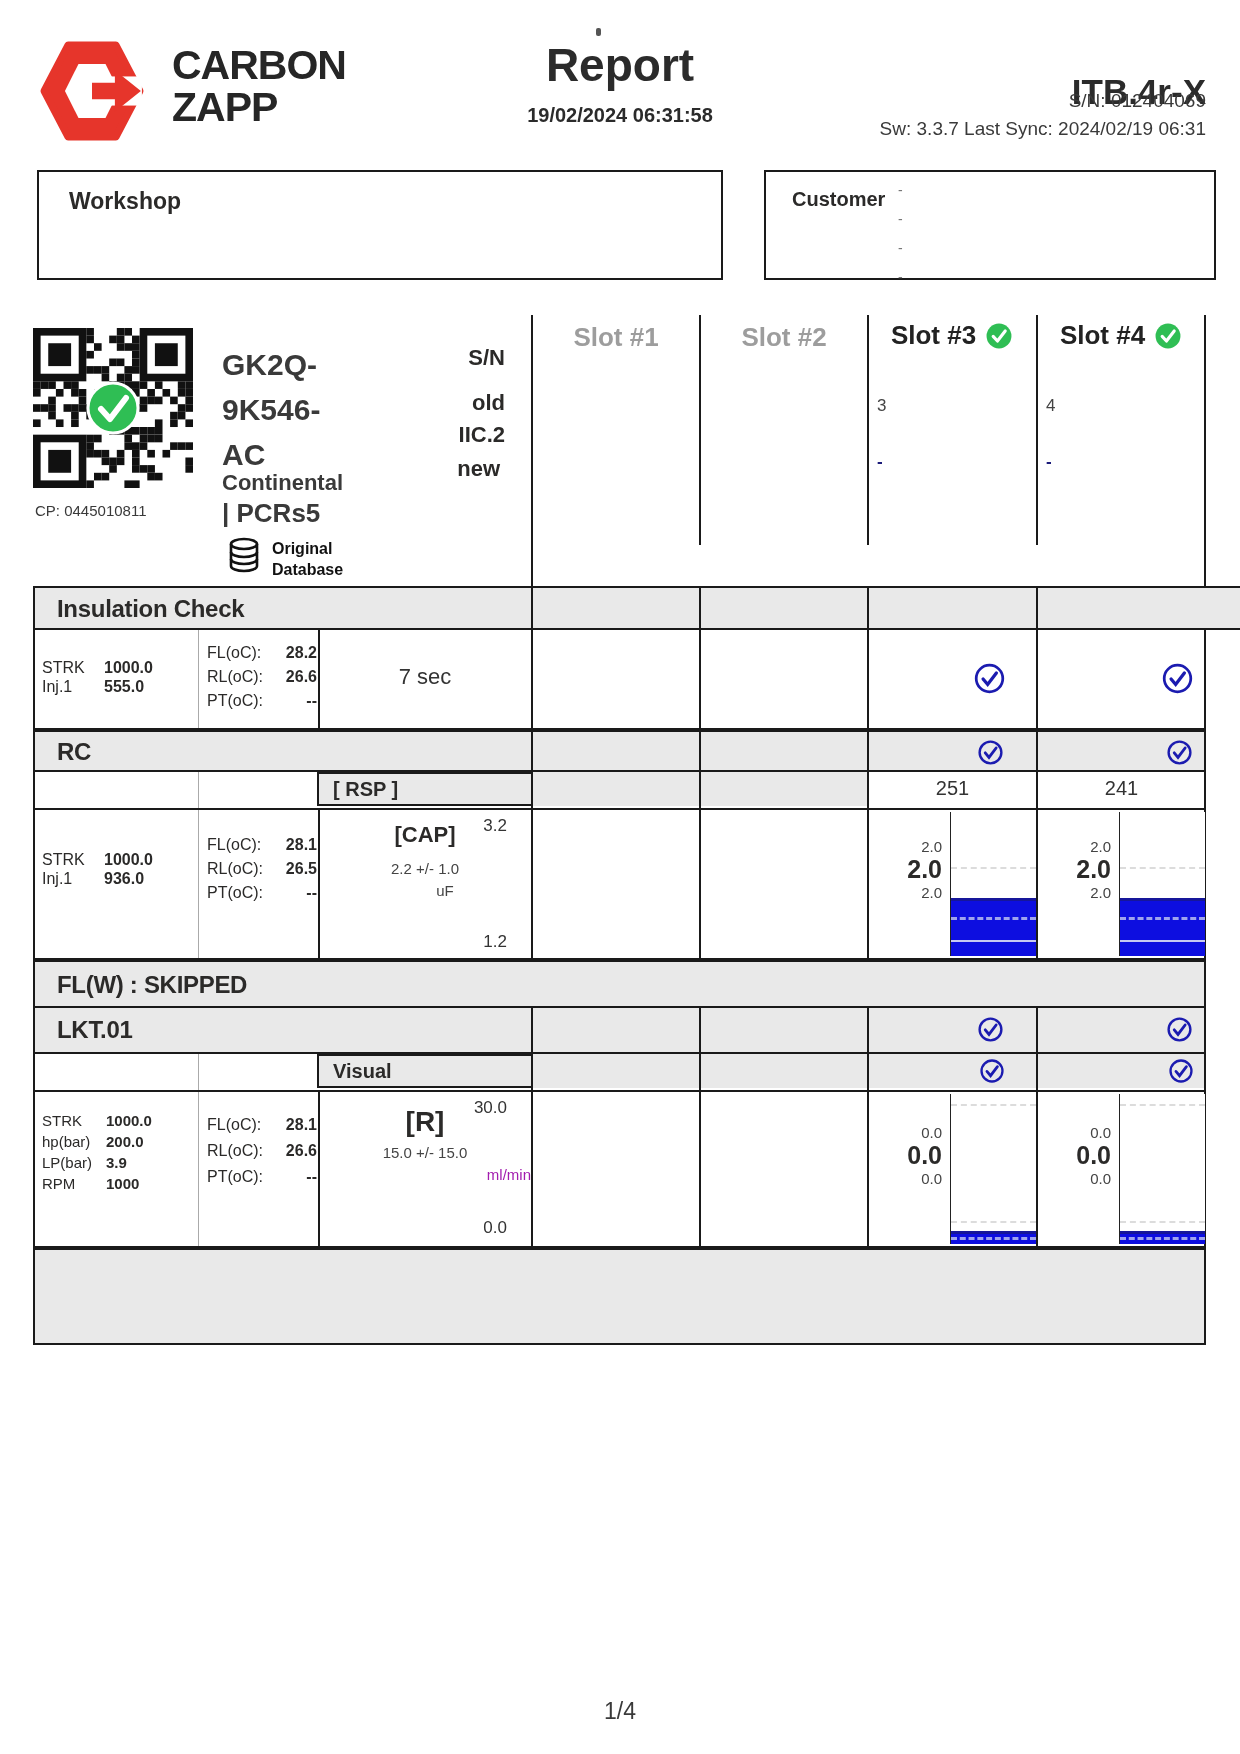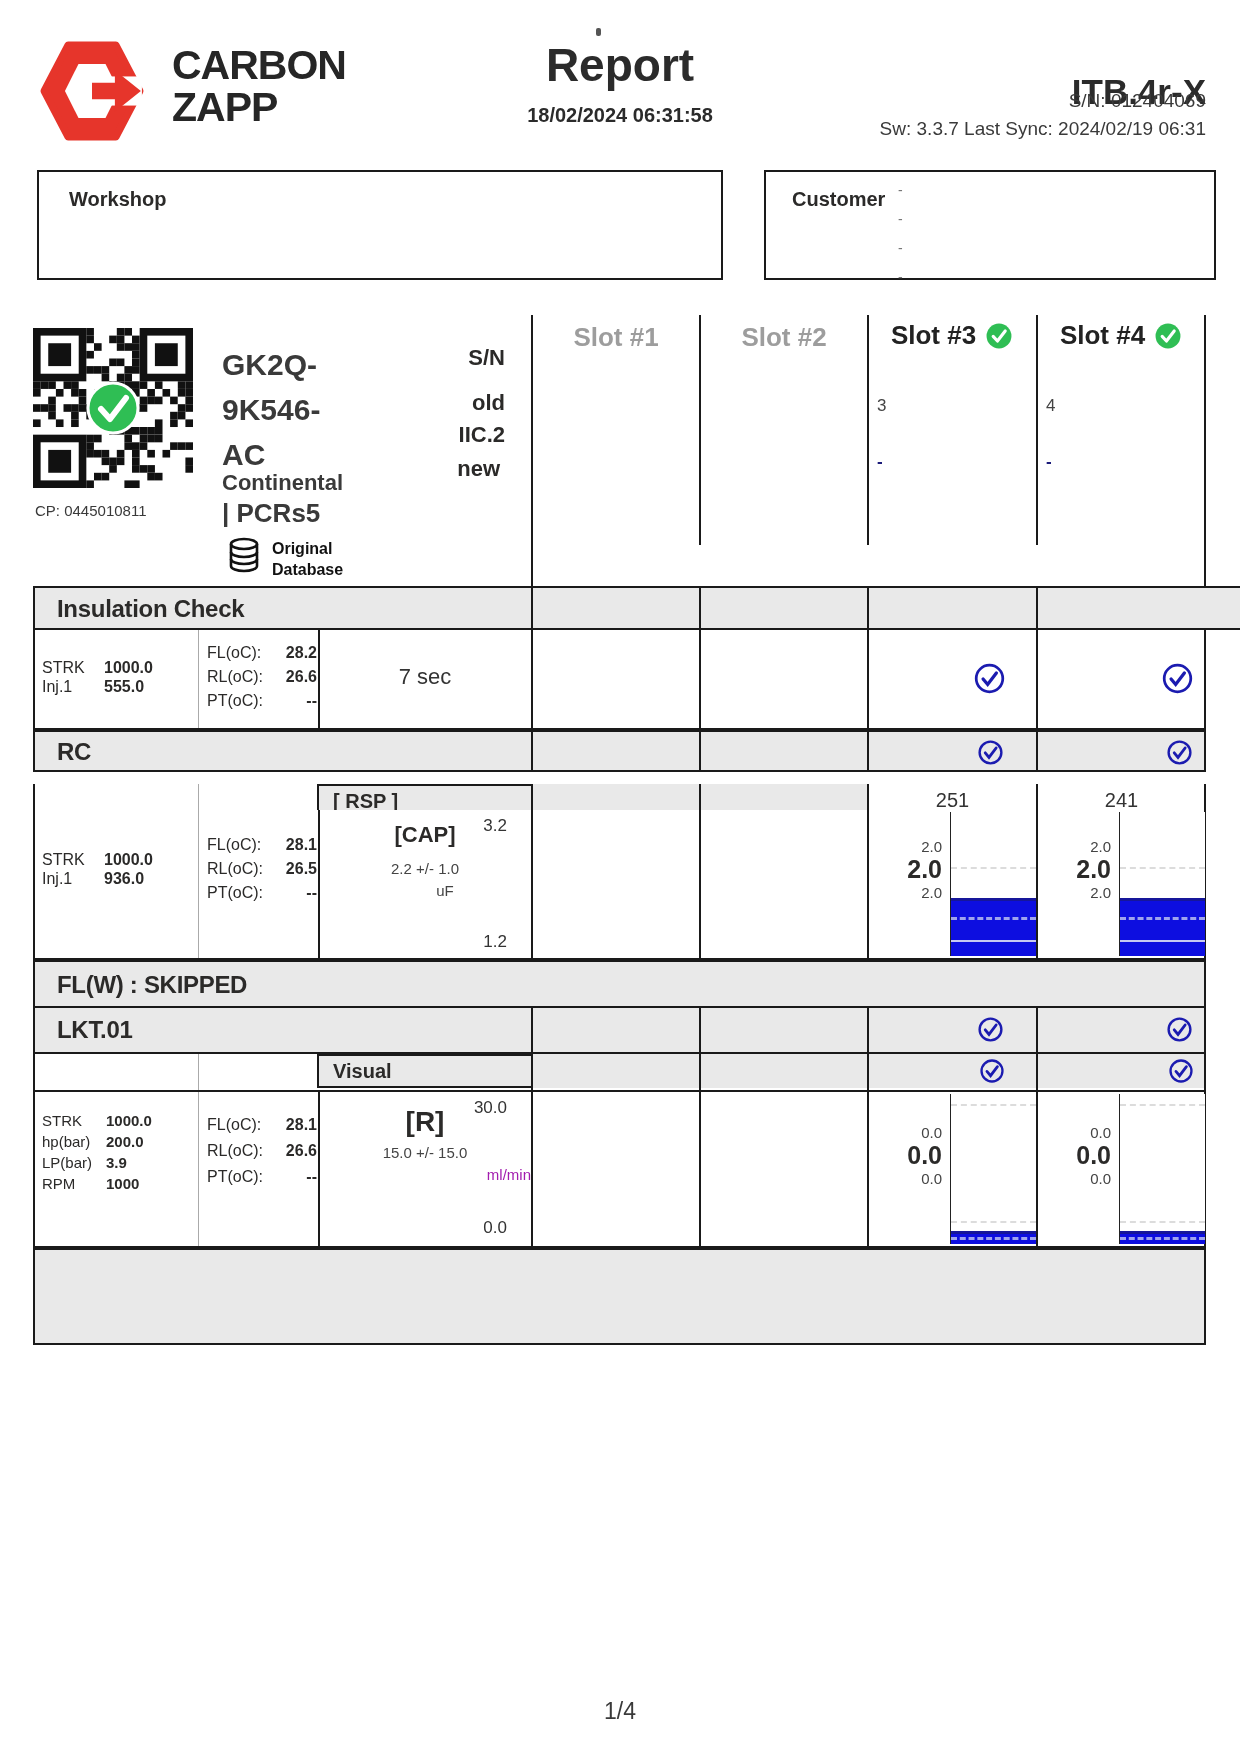--- a/index.html
+++ b/index.html
@@ -42,28 +42,28 @@
       <polygon points="50,42 72,42 72,30 97,50 72,70 72,58 50,58" fill="#e6352b"></polygon>
     </svg>
   </div>
   <div class="abs b" style="left:172px;top:44px;font-size:41px;line-height:42px;letter-spacing:-1px;color:#262626;">
     <div>CARBON</div>
     <div>ZAPP</div>
   </div>
   <div class="abs" style="left:596px;top:28px;width:5px;height:8px;background:#555;border-radius:2px;"></div>
 
   <div class="abs b" style="left:420px;top:38px;width:400px;text-align:center;font-size:46px;color:#2b2b2b;">Report</div>
-  <div class="abs b" style="left:420px;top:104px;width:400px;text-align:center;font-size:20px;color:#2b2b2b;">18/02/2024 06:31:58</div>
+  <div class="abs b" style="left:420px;top:104px;width:400px;text-align:center;font-size:20px;color:#2b2b2b;">19/02/2024 06:31:58</div>
 
   <div class="abs b" style="right:34px;top:36px;width:400px;text-align:right;font-size:35px;color:#2b2b2b;margin-top:36px;">ITB.4r-X</div>
   <div class="abs" style="right:34px;top:90px;width:400px;text-align:right;font-size:19px;color:#3a3a3a;">S/N: 012404069</div>
   <div class="abs" style="right:34px;top:118px;width:500px;text-align:right;font-size:19px;color:#3a3a3a;">Sw: 3.3.7 Last Sync: 2024/02/19 06:31</div>
 
   <div class="abs" style="left:37px;top:170px;width:686px;height:110px;border:2px solid #1a1a1a;">
-    <div class="abs b" style="left:30px;top:16px;font-size:20px;">Workshop</div>
+    <div class="abs b" style="left:30px;top:16px;font-size:23px;">Workshop</div>
   </div>
   <div class="abs" style="left:764px;top:170px;width:452px;height:110px;border:2px solid #1a1a1a;">
     <div class="abs b" style="left:26px;top:16px;font-size:20px;">Customer</div>
     <div class="abs" style="left:132px;top:4px;font-size:14px;color:#777;line-height:29px;">
       <div>-</div>
       <div>-</div>
       <div>-</div>
       <div>-</div>
     </div>
   </div>
@@ -325,21 +325,21 @@
         </svg>
       </div>
     <div class="ck" style="left:1131px;top:7px;">
         <svg width="27" height="27" viewBox="0 0 36 36">
           <circle cx="18" cy="18" r="14.5" fill="none" stroke="#1b1bb0" stroke-width="3.2"></circle>
           <path d="M11 18.5 l5 6 l9.5 -12.5" stroke="#1b1bb0" stroke-width="3.8" fill="none" stroke-linecap="round"></path>
         </svg>
       </div>
   </div>
 
-  <div class="abs rowbox" style="left:33px;top:772px;width:1173px;height:38px;margin-top:12px;">
+  <div class="abs rowbox" style="left:33px;top:772px;width:1173px;height:38px;">
     <div class="vthin" style="left:163px;"></div>
     <div class="abs graycell" style="left:282px;top:0;width:216px;height:34px;border:2px solid #1a1a1a;">
       <div class="abs b" style="left:14px;top:4px;font-size:20px;">[ RSP ]</div>
     </div>
     <div class="abs graycell" style="left:498px;top:0;width:334px;height:34px;"></div>
     <div class="vline" style="left:496px;"></div>
       <div class="vline" style="left:664px;"></div>
     <div class="vline" style="left:832px;"></div>
       <div class="vline" style="left:1001px;"></div>
     <div class="abs" style="left:834px;top:5px;width:167px;text-align:center;font-size:20px;color:#333;">251</div>

